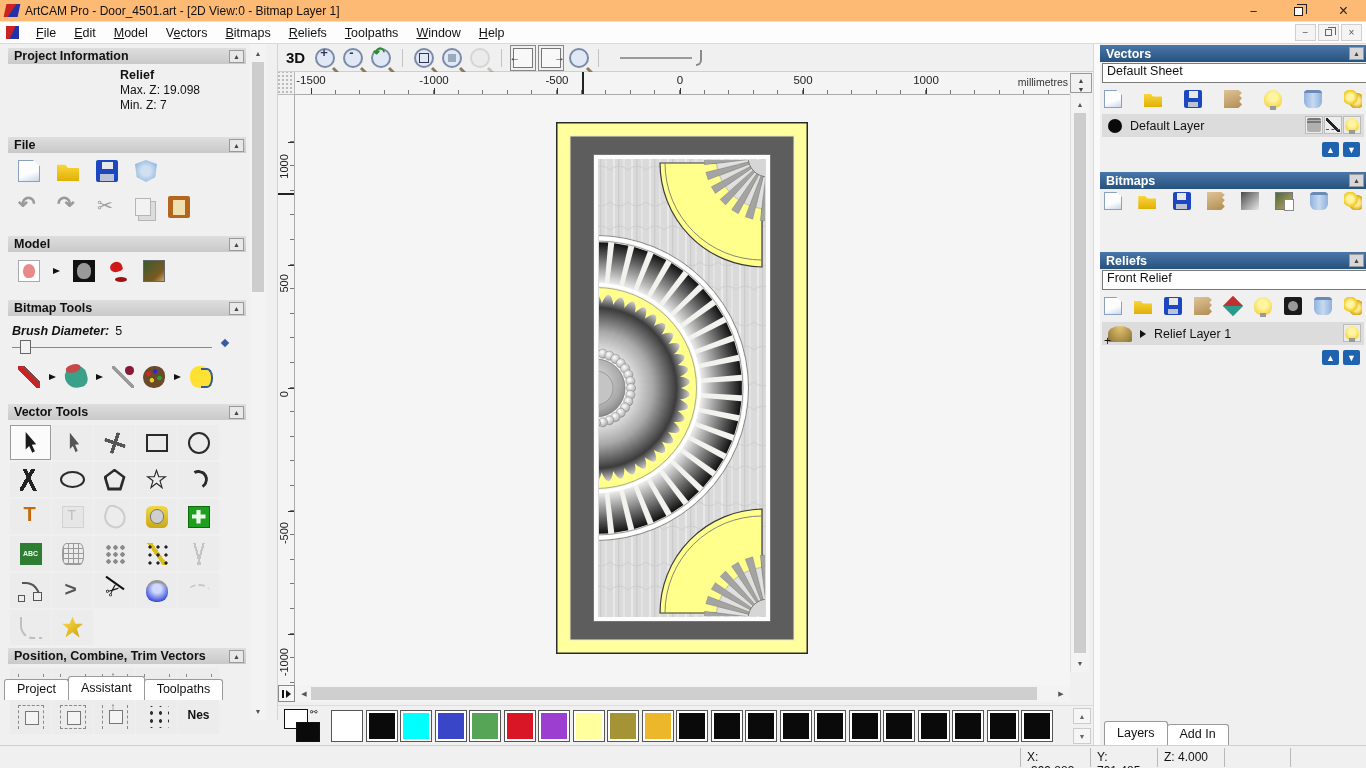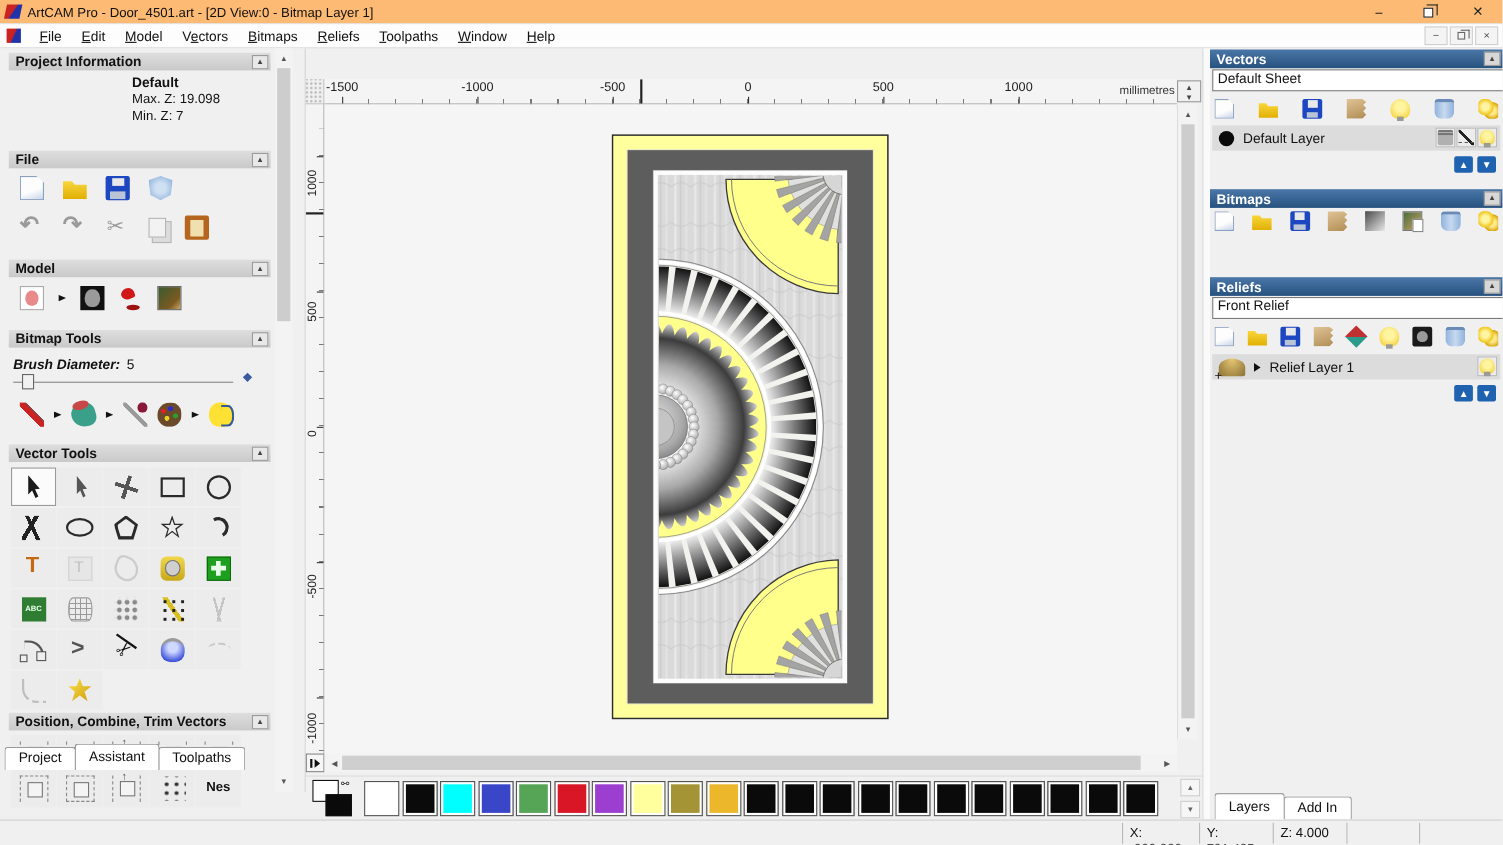--- a/index.html
+++ b/index.html
@@ -258,21 +258,21 @@
     </div>
   </div>
 
   <div class="leftpanel">
 
     <div class="sect-h" style="top:4px">
       <span>Project Information</span>
       <span class="collapse-btn">▲</span>
     </div>
     <div class="pinfo" style="left:120px;top:24px">
-      <b>Default</b><br>
+      <b>Relief</b><br>
       <span>Max. Z: 19.098</span><br>
       <span>Min. Z: 7</span>
     </div>
 
     <div class="sect-h" style="top:93px">
       <span>File</span>
       <span class="collapse-btn">▲</span>
     </div>
     <div class="iconrow" style="left:18px;top:116px;gap:17px">
         <span class="icon i-new-document"></span>
@@ -466,20 +466,41 @@
       <span class="sc-arrow" style="bottom:2px">▼</span>
     </div>
   </div>
 
   <div class="tabs-left">
     <span class="tab">Project</span>
     <span class="tab active">Assistant</span>
     <span class="tab">Toolpaths</span>
   </div>
 
+  <div class="cv-toolbar">
+    <span class="t3d">3D</span>
+    <span style="display:flex;gap:8px;align-items:center">
+        <span class="icon i-zoom-in"></span>
+        <span class="icon i-zoom-out"></span>
+        <span class="icon i-zoom-previous"></span>
+        <span class="icon i-sep sep"></span>
+        <span class="icon i-zoom-rect"></span>
+        <span class="icon i-zoom-fit"></span>
+        <span class="icon i-zoom-object faded"></span>
+        <span class="icon i-sep sep"></span>
+        <span class="icon i-page-prev framed"></span>
+        <span class="icon i-page-next framed"></span>
+        <span class="icon i-zoom-mag"></span>
+      </span>
+    <span class="icon sep"></span>
+    <span class="tool-slider">
+      <span class="line"></span>
+      <span class="handle"></span>
+    </span>
+  </div>
 
   <div class="corner-box"></div>
   <div class="hruler" id="hruler">
     <span class="runits">millimetres</span>
   <span class="htick" style="left: 16px;"></span>
       <span class="hlabel" style="left: 16px;">-1500</span>
       <span class="htick" style="left: 139px;"></span>
       <span class="hlabel" style="left: 139px;">-1000</span>
       <span class="htick" style="left: 262px;"></span>
       <span class="hlabel" style="left: 262px;">-500</span>

